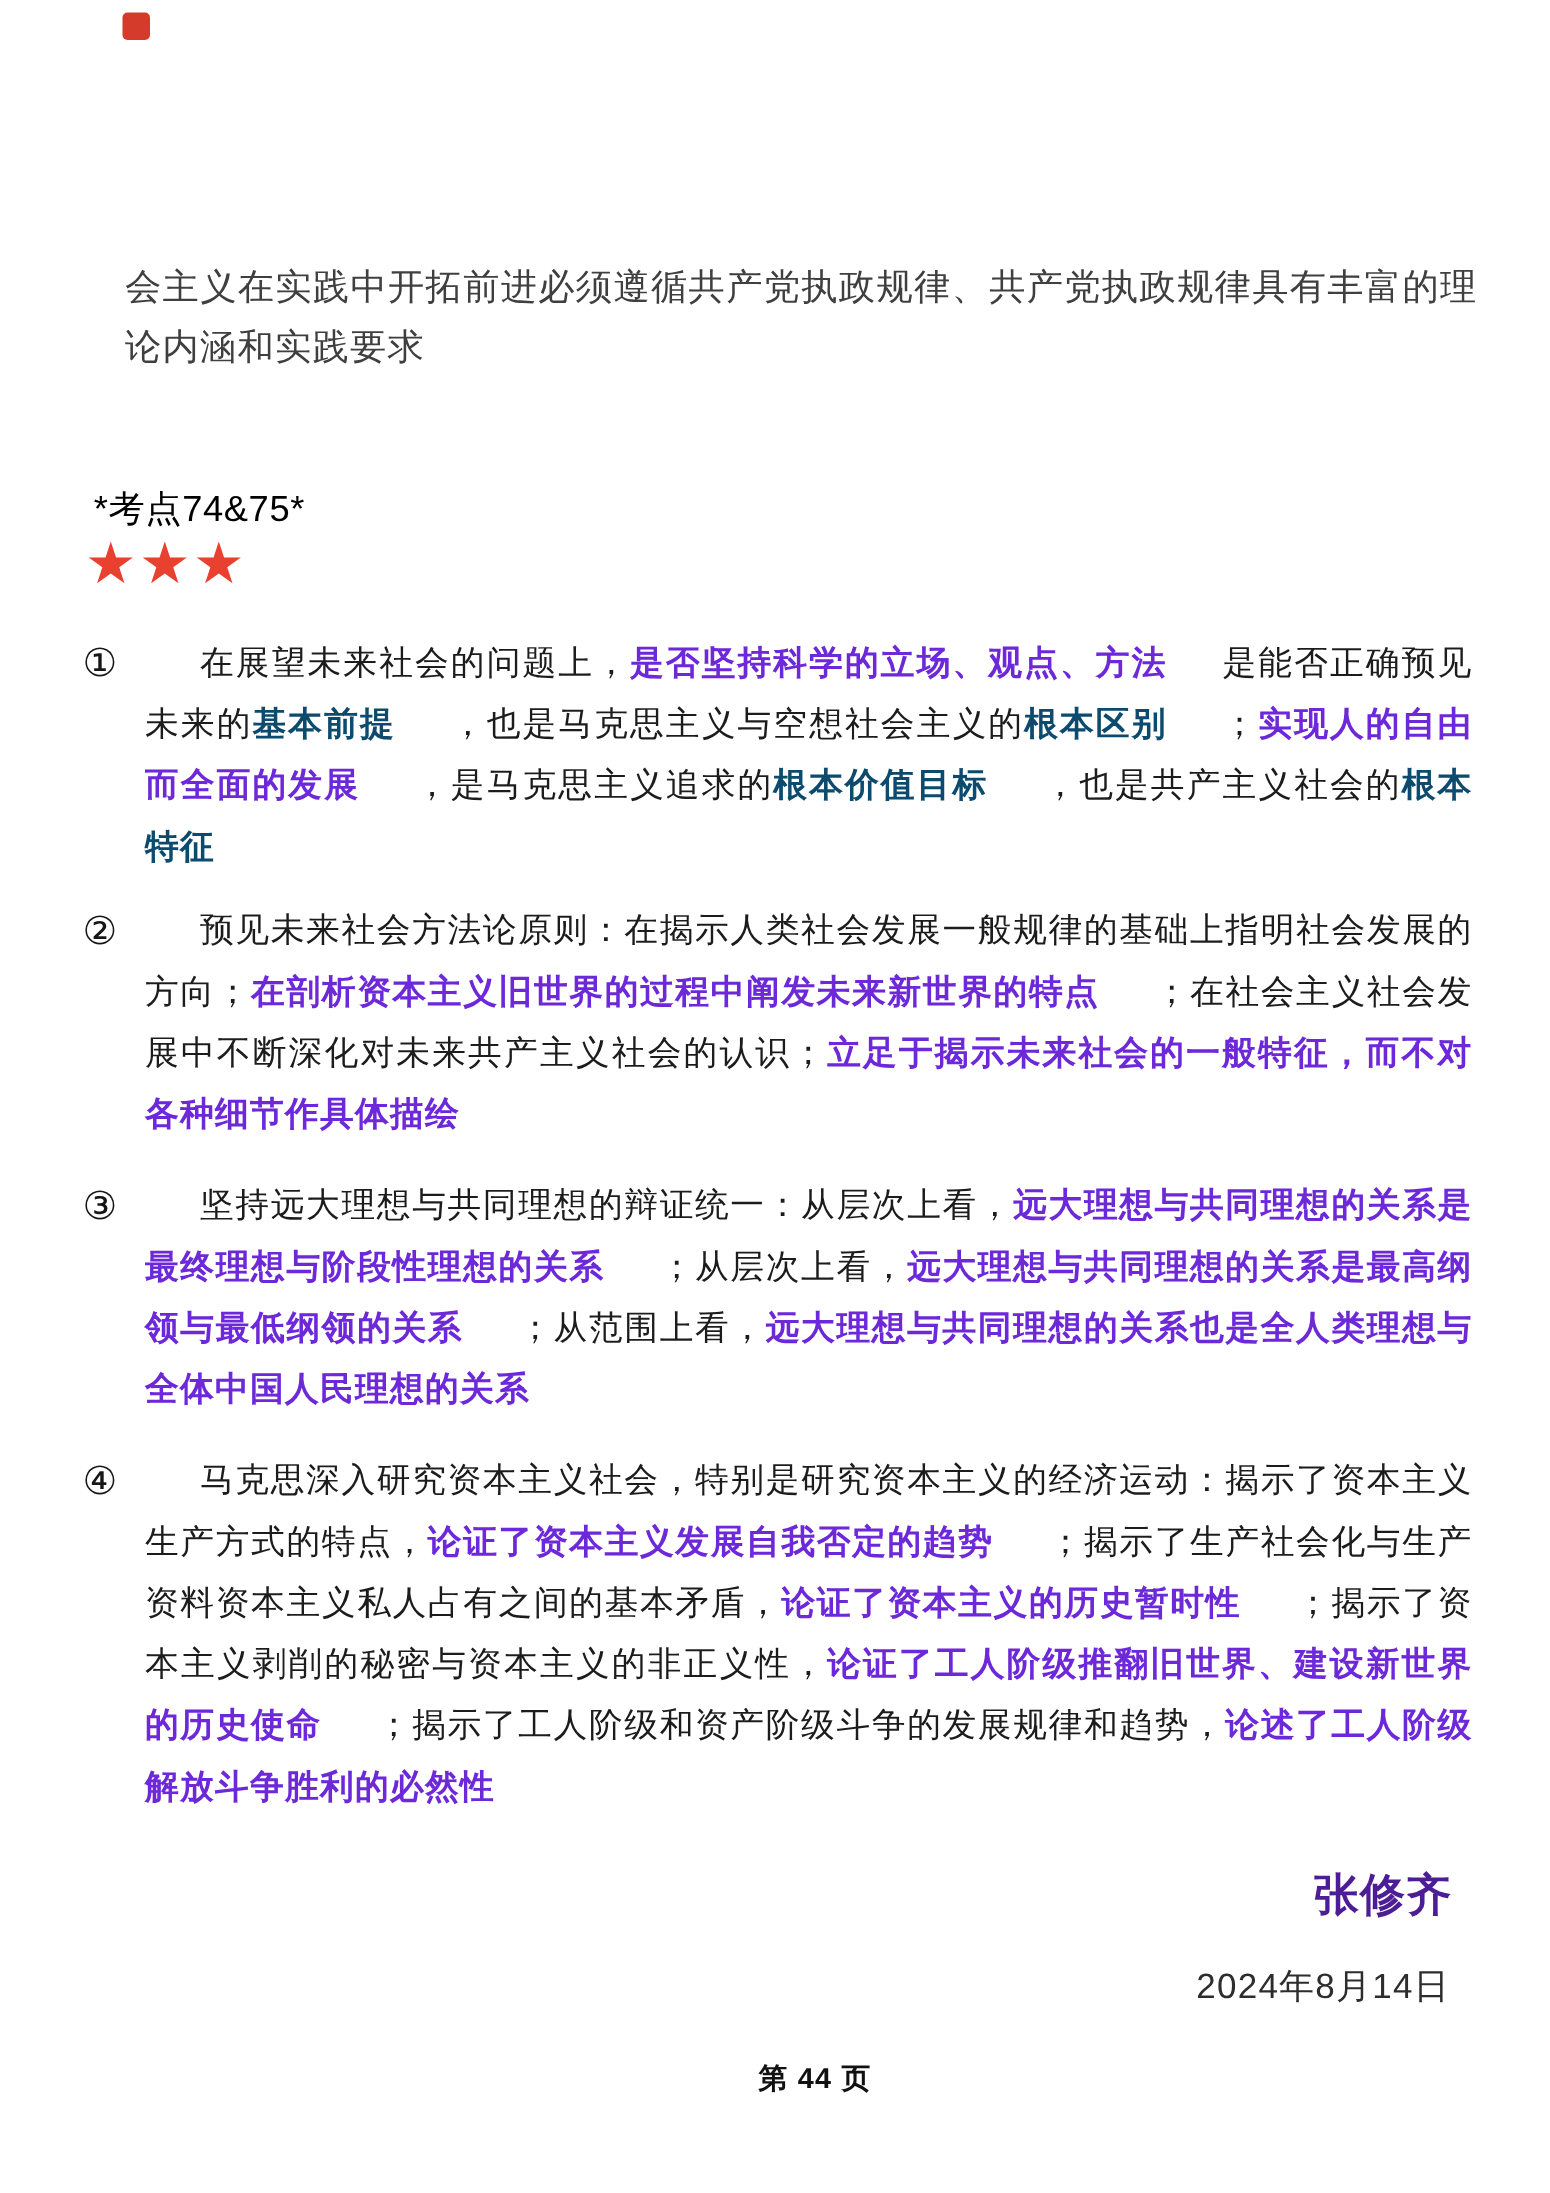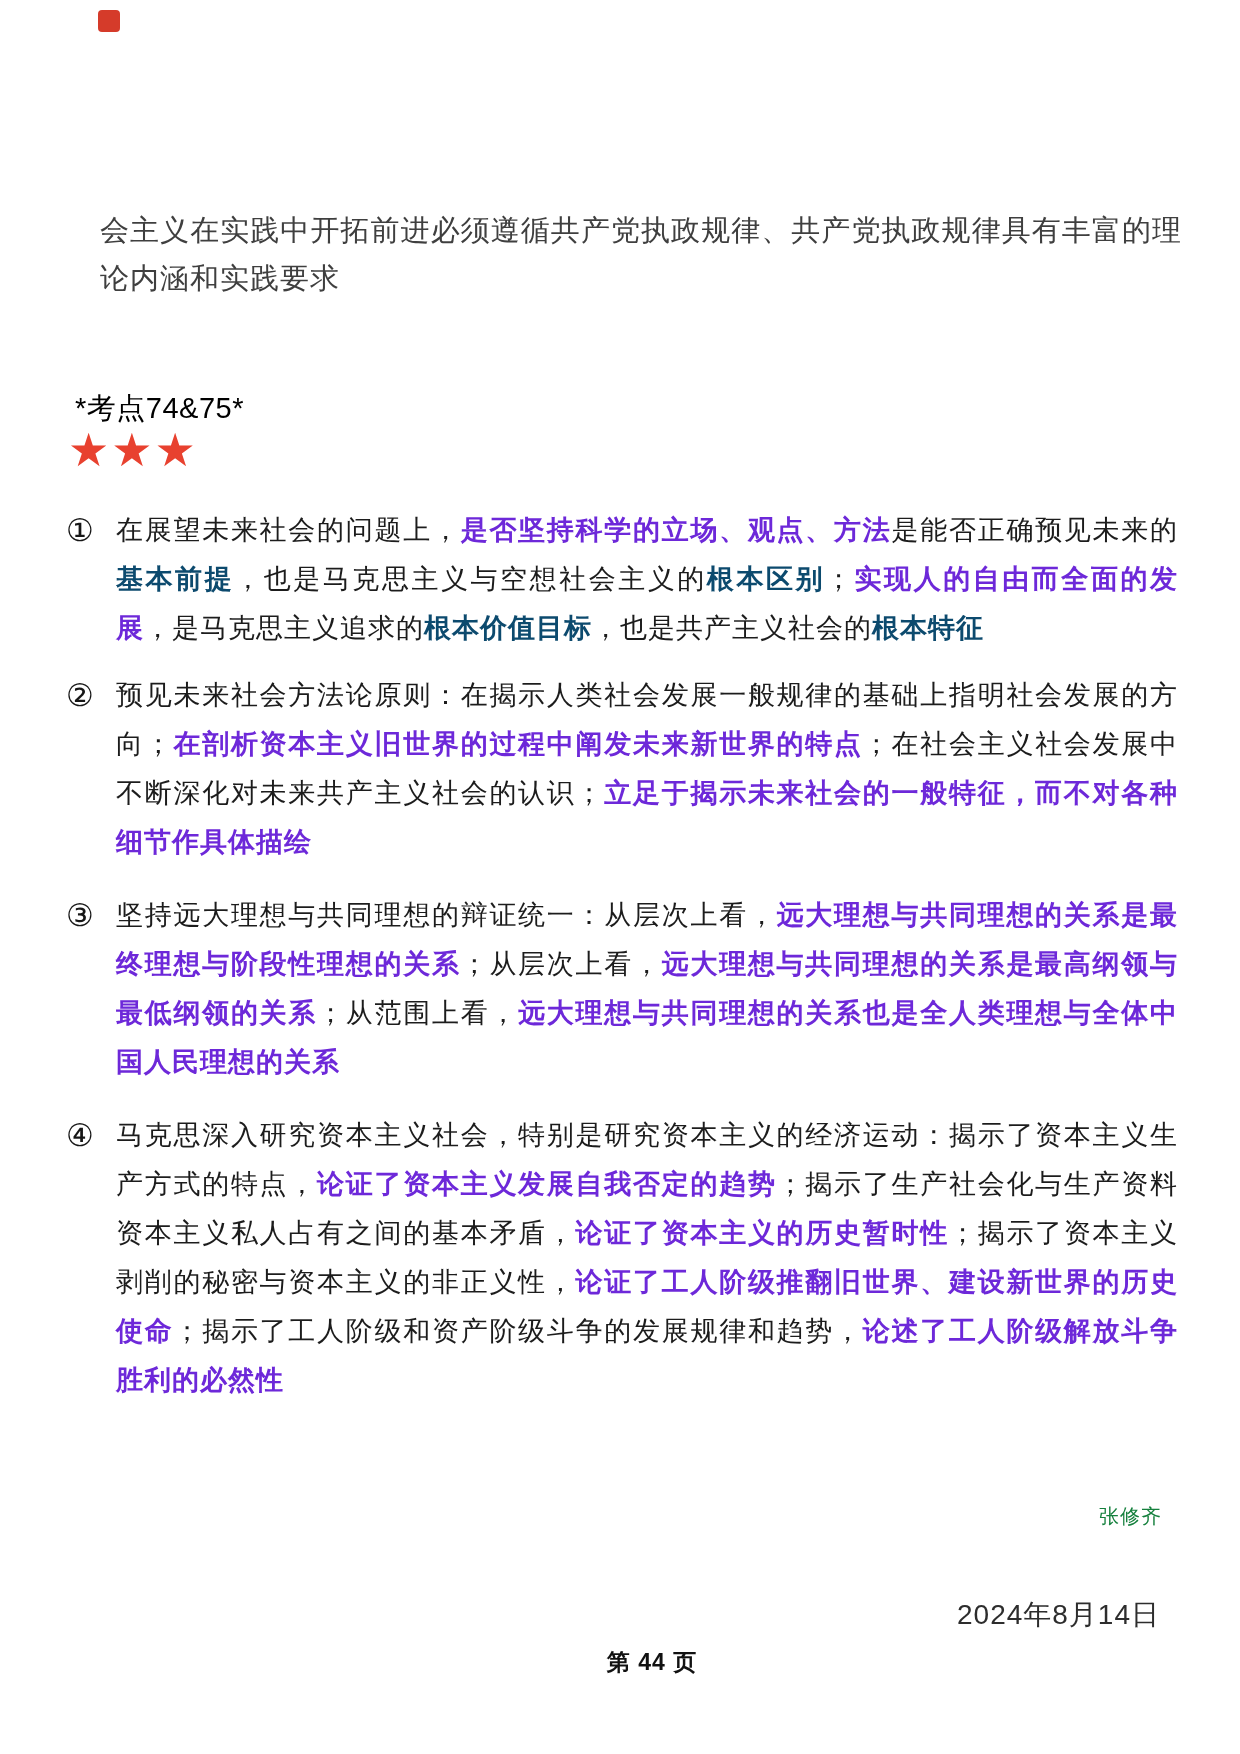--- a/index.html
+++ b/index.html
@@ -47,40 +47,40 @@
   .para.first{margin-bottom:18px;}
   .marker{
     position:absolute;left:0;top:0;
     font-size:31px;line-height:49px;
     color:#161616;
     font-family:"Liberation Sans", sans-serif;
     letter-spacing:0;
   }
   .seg-r{
     font-family:"Liberation Serif", serif;
-    font-weight:400;color:#1c1c1c;
+    font-weight:400;color:#1c1c1c;margin-left:44px;
   }
   .seg-m{
     font-family:"Liberation Sans", sans-serif;
     font-weight:600;color:#0c4a6e;
   }
   .seg-b{
     font-family:"Liberation Sans", sans-serif;
     font-weight:700;color:#6d28d9;margin-top:32px;
   }
   .signature{
     position:absolute;top:1499px;right:78px;
-    font-size:20px;line-height:34px;color:#15803d;
+    font-size:36px;line-height:34px;color:#4c1d95;
     letter-spacing:1px;
+    font-weight:bold;
   }
   .date-line{
     position:absolute;top:1572px;right:80px;
     font-size:28px;line-height:34px;color:#2d2d2d;
     letter-spacing:1px;
-    margin-top:26px;
   }
   .footer{
     position:absolute;top:1648px;left:0;width:100%;
     text-align:center;
     font-size:23px;line-height:28px;
     font-weight:700;color:#111111;
     letter-spacing:1px;
     margin-left:32px;
   }
 </style>

